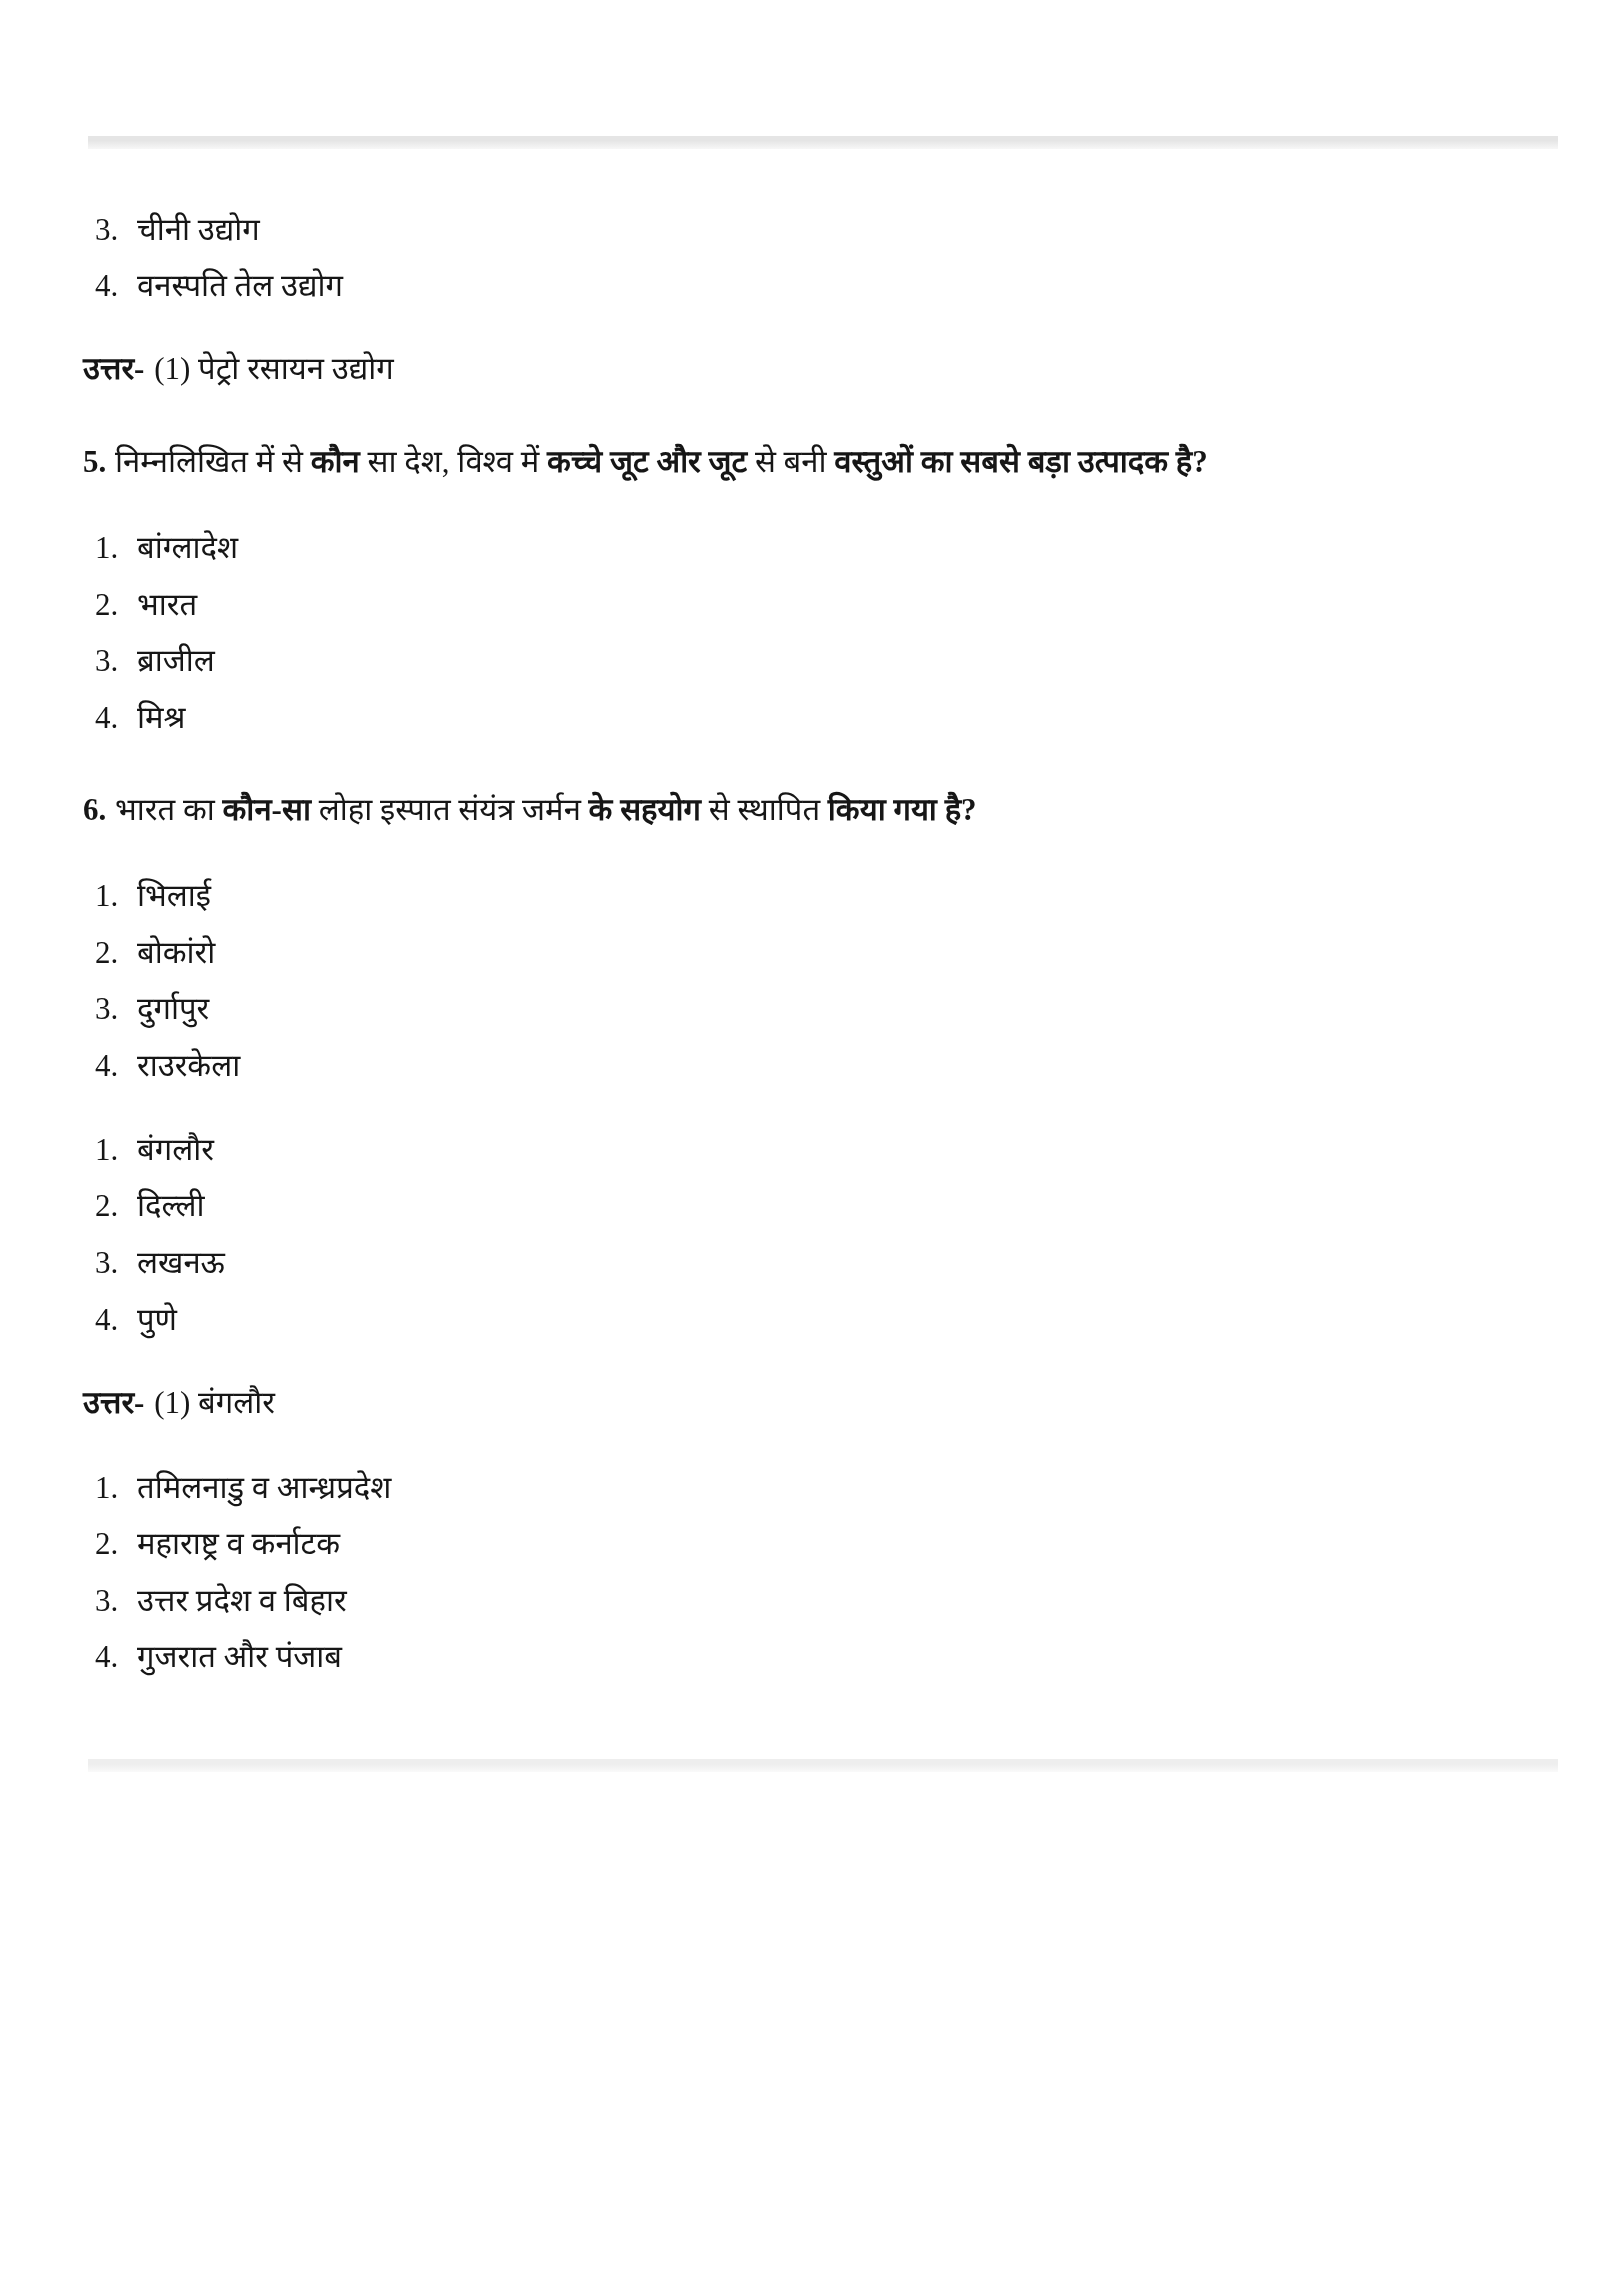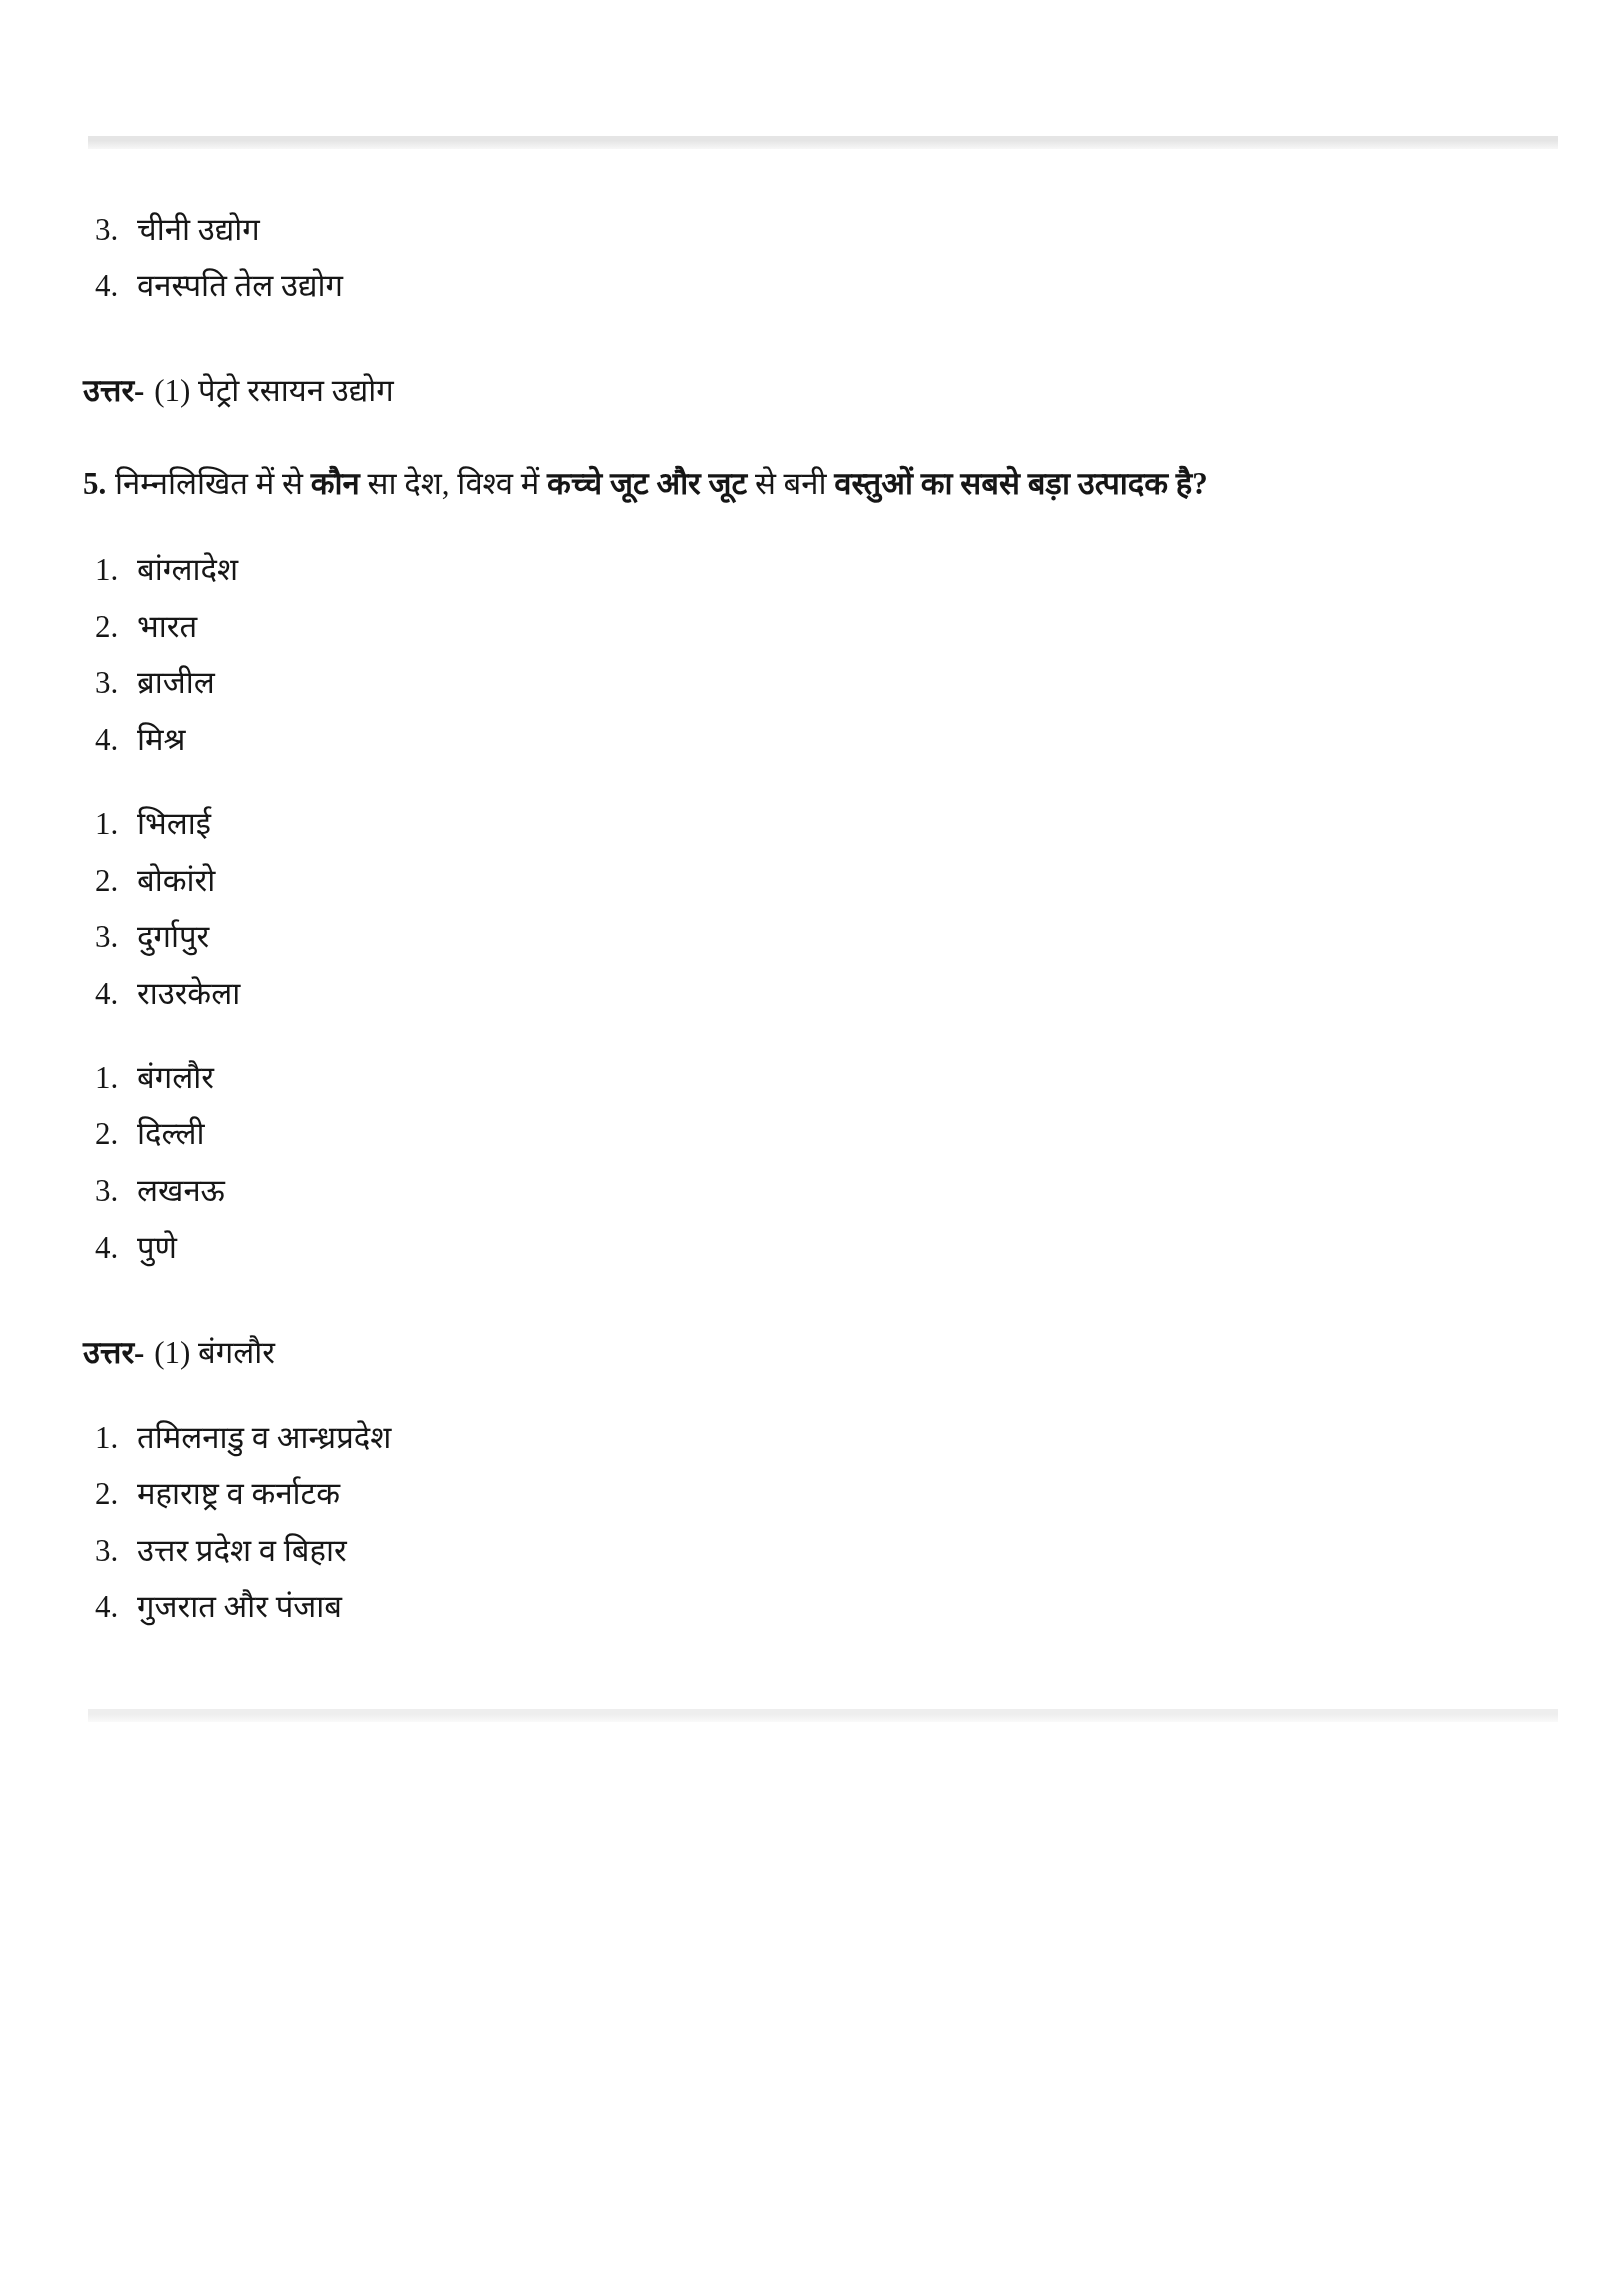--- a/index.html
+++ b/index.html
@@ -23,21 +23,21 @@
   .opts { list-style: none; margin: 45px 0 0 0; padding: 0; }
   .opts.lead { margin-top: 61px; }
   .opt { display: flex; align-items: baseline; line-height: 39px; margin-top: 17.6px; padding-left: 95px; }
   .opt:first-child { margin-top: 0; }
   .opt .num { flex: 0 0 42px; }
 
   .q { margin-top: 51px; padding-left: 83px; padding-right: 40px; line-height: 43px; font-weight: 400; }
   .q .qnum { font-weight: 700; margin-right: 8.8px; }
   .q b { font-weight: 700; }
 
-  .ans { margin-top: 65px; padding-left: 83px; line-height: 41px; }
+  .ans { margin-top: 43px; padding-left: 83px; line-height: 41px; }
   .ans .ansp { font-weight: 700; }
   .ans .anst { margin-left: 9.8px; font-weight: 400; }
 </style>
 </head>
 <body>
 
 <div class="rule rule-top"></div>
 
 <main id="doc">
     <ol class="opts lead">
@@ -63,20 +63,21 @@
       </li>
       <li class="opt">
         <span class="num">3.</span>
         <span class="lab">ब्राजील</span>
       </li>
       <li class="opt">
         <span class="num">4.</span>
         <span class="lab">मिश्र</span>
       </li>
     </ol>
+    <div class="q"><b class="qnum">6.</b><span class="seg">भारत का </span><b class="seg">कौन-सा</b><span class="seg"> लोहा इस्पात संयंत्र जर्मन </span><b class="seg">के सहयोग</b><span class="seg"> से स्थापित </span><b class="seg">किया गया है?</b></div>
     <ol class="opts">
       <li class="opt">
         <span class="num">1.</span>
         <span class="lab">भिलाई</span>
       </li>
       <li class="opt">
         <span class="num">2.</span>
         <span class="lab">बोकांरो</span>
       </li>
       <li class="opt">

